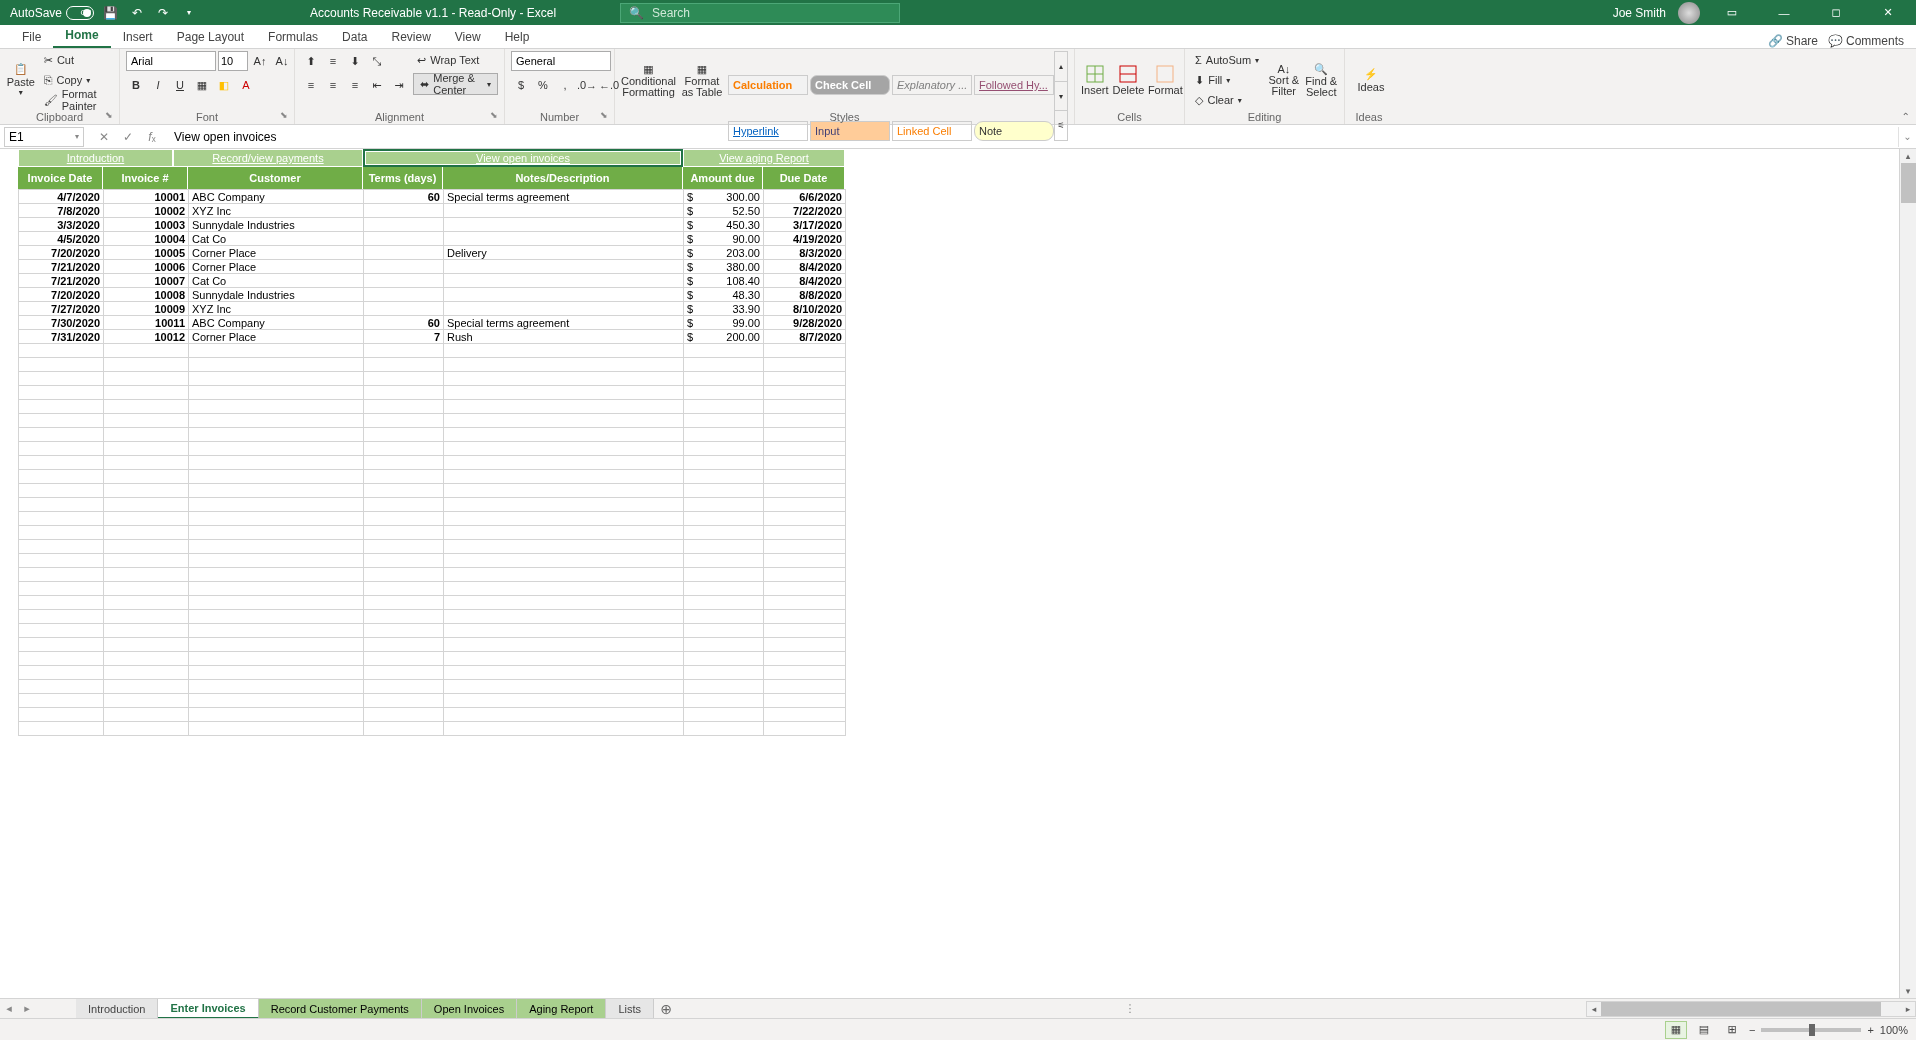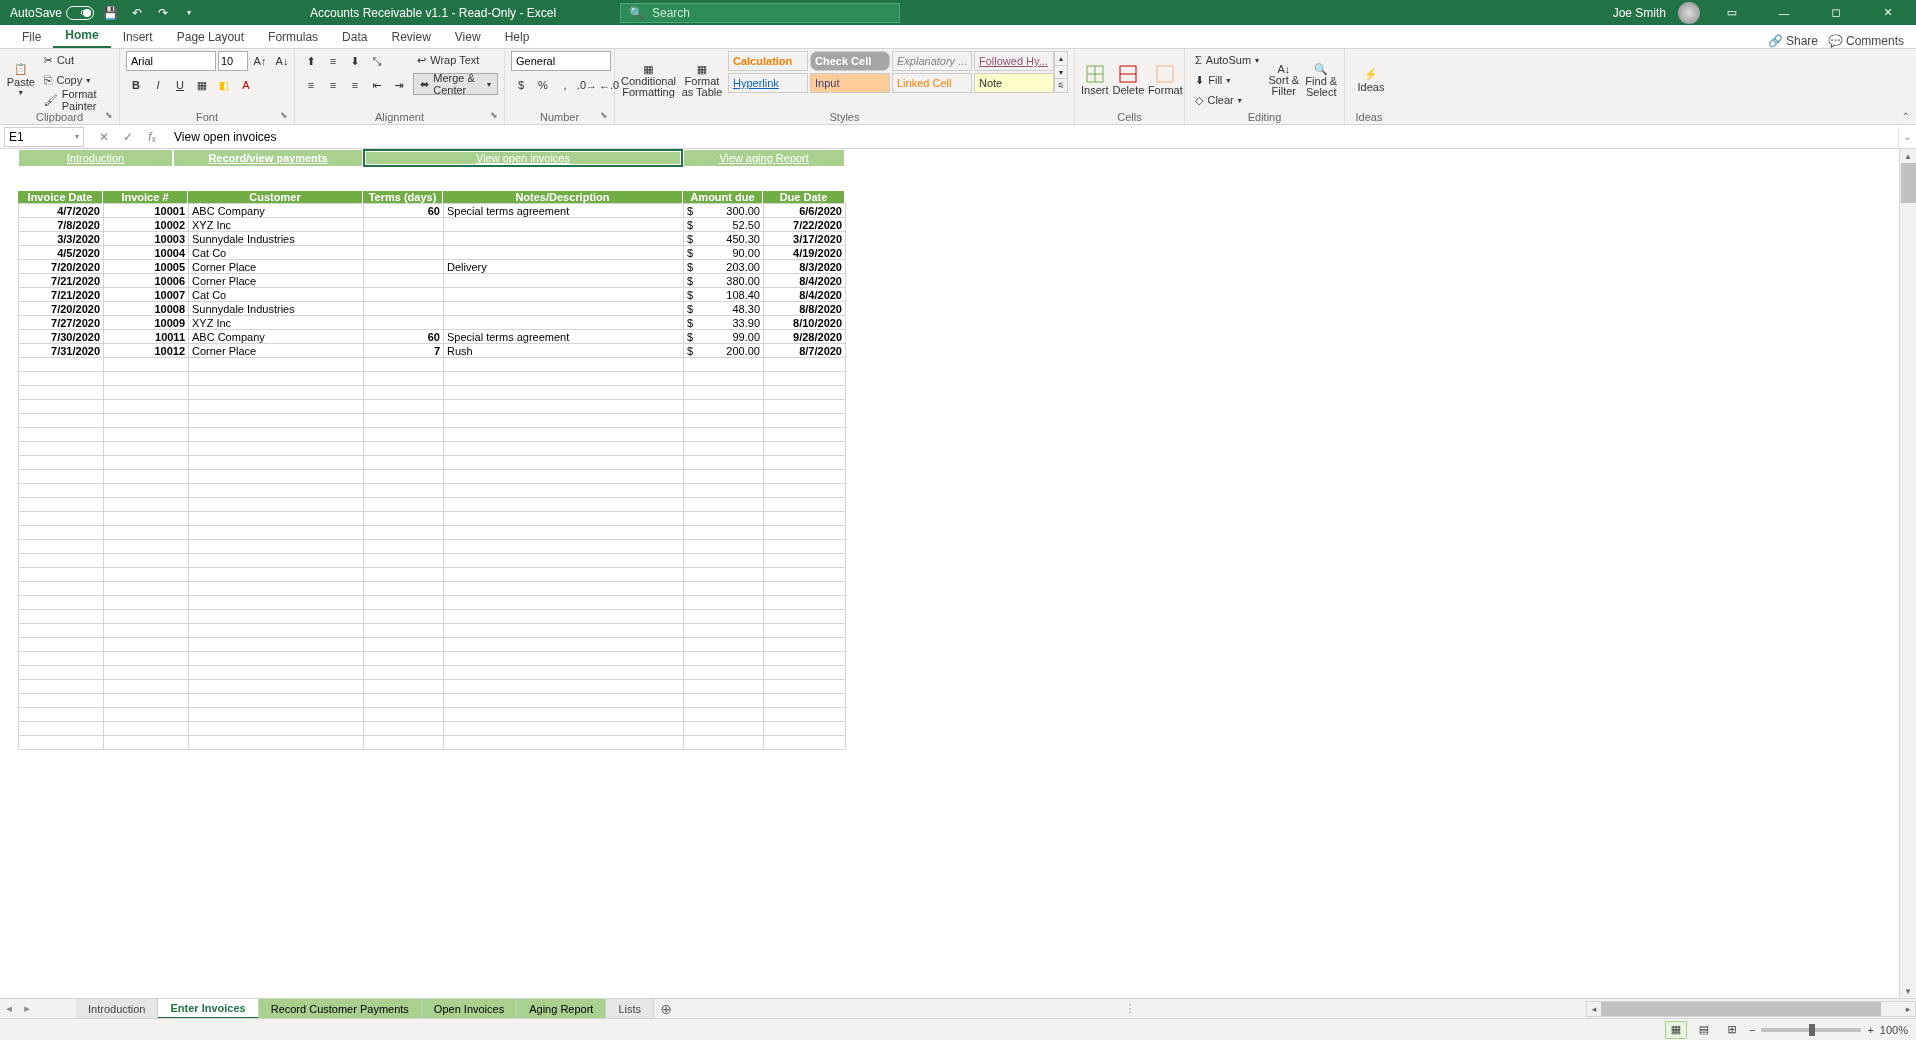--- a/index.html
+++ b/index.html
@@ -34,30 +34,30 @@
     .small-row { display: flex; flex-direction: column; gap: 2px; }
     .small-btn { display: flex; align-items: center; gap: 4px; height: 18px; padding: 0 4px; cursor: pointer; }
     .font-select { width: 90px; height: 20px; border: 1px solid #ababab; background: #fff; font-size: 11px; padding: 0 4px; }
     .size-select { width: 30px; height: 20px; border: 1px solid #ababab; background: #fff; font-size: 11px; padding: 0 2px; }
     .btn-row { display: flex; gap: 2px; }
     .sq-btn { width: 20px; height: 20px; display: flex; align-items: center; justify-content: center; border: 1px solid transparent; cursor: pointer; }
     .merge-btn { background: #e3e3e3; border: 1px solid #ababab; padding: 2px 6px; display: flex; align-items: center; gap: 4px; cursor: pointer; height:22px; }
     .num-fmt { width: 100px; height: 20px; border: 1px solid #ababab; background: #fff; font-size: 11px; padding: 0 4px; }
     
     .style-gallery { display: flex; flex-direction:column; gap:2px; }
-    .style-row { display: flex; gap: 2px; }
+    .style-row { display: flex; gap: 2px; margin-top: 24px; }
     .style-cell { width: 80px; height: 20px; border: 1px solid #ccc; font-size: 11px; display: flex; align-items: center; padding: 0 4px; cursor: pointer; overflow:hidden; white-space:nowrap; }
     .style-calc { background: #f2f2f2; color: #fa7d00; font-weight: bold; }
     .style-check { background: #a5a5a5; color: #fff; font-weight: bold; border-radius: 7px; }
     .style-expl { color: #7f7f7f; font-style: italic; }
     .style-follow { color: #954f72; text-decoration: underline; text-align: right; }
     .style-hyper { color: #0563c1; text-decoration: underline; }
     .style-input { background: #ffcc99; color: #3f3f76; }
     .style-linked { color: #fa7d00; }
-    .style-note { background: #ffffcc; }
+    .style-note { background: #ffffcc; border-radius: 9px; }
     .style-scroll { width:14px; display:flex; flex-direction:column; border:1px solid #ccc; }
     .style-scroll-btn { flex:1; display:flex; align-items:center; justify-content:center; font-size:8px; cursor:pointer; border-bottom:1px solid #ccc;}
 
     .collapse-ribbon { position: absolute; right: 6px; bottom: 2px; font-size: 10px; color: #666; cursor: pointer; }
     .dialog-launcher { position:absolute; right:2px; bottom:2px; width:12px; height:12px; font-size:9px; color:#888; cursor:pointer;}
 
     
     .formulabar-row { height: 24px; border-bottom: 1px solid #d4d4d4; display: flex; align-items: center; font-size: 12px; }
     .name-box { width: 80px; height: 20px; border: 1px solid #ccc; margin: 0 4px; padding: 0 4px; display: flex; align-items: center; justify-content: space-between; background:#fff; }
     .fb-btns { display: flex; gap: 0; margin: 0 4px; }
@@ -66,21 +66,21 @@
     .fb-expand { width:18px; color:#888; font-size:10px; text-align:center; cursor:pointer; border-left:1px solid #e1e1e1; height:20px; line-height:20px;}
 
     
     .sheet-area { position: absolute; top: 149px; left: 0; right: 0; bottom: 42px; display: flex; }
     .grid-wrap { flex: 1; overflow: hidden; position: relative; }
     
     .nav-links-row { display: flex; height: 18px; }
     .nav-link-cell { background: #a9d08e; border: 1px solid #fff; display: flex; align-items: center; justify-content: center; font-size: 11px; color: #fff; text-decoration: underline; cursor: pointer; }
     .nav-link-cell.selected { border: 2px solid #217346; box-shadow: inset 0 0 0 1px #fff; }
     
-    .header-row { display: flex; height: 36px; align-items: flex-end; }
+    .header-row { display: flex; height: 22px; }
     .hdr-cell { background: #70ad47; color: #fff; font-weight: bold; font-size: 11px; display: flex; align-items: center; justify-content: center; border-right: 1px solid #fff; }
 
     table.data-grid { border-collapse: collapse; font-size: 11px; width: 827px; table-layout: fixed; }
     table.data-grid td { border: 1px solid #d4d4d4; height: 14px; padding: 0 3px; white-space: nowrap; overflow: hidden; }
     
     .vscroll { width: 17px; background: #f1f1f1; border-left: 1px solid #d4d4d4; position: relative; }
     .vscroll-thumb { position: absolute; top: 14px; width: 15px; left: 1px; height: 40px; background: #c1c1c1; }
     .vscroll-arrow { height: 14px; display: flex; align-items: center; justify-content: center; font-size: 9px; color: #666; cursor: pointer; }
 
     
@@ -374,21 +374,21 @@
   </div>
   <input class="formula-input" value="View open invoices" style="">
   <span class="fb-expand">⌄</span>
 </div>
 
 <div class="sheet-area">
   <div class="grid-wrap">
     <div style="width:827px; margin-left:18px;">
       <div class="nav-links-row" id="nav-links">
           <div class="nav-link-cell" style="width: 155px;">Introduction</div>
-          <div class="nav-link-cell" style="width: 190px; font-weight: bold;">Record/view payments</div>
+          <div class="nav-link-cell" style="width: 190px;">Record/view payments</div>
           <div class="nav-link-cell selected" style="width: 320px;">View open invoices</div>
           <div class="nav-link-cell" style="width: 162px;">View aging Report</div>
         </div>
       <div class="header-row" id="hdr-row">
           <div class="hdr-cell" style="width: 85px;">Invoice Date</div>
           <div class="hdr-cell" style="width: 85px;">Invoice #</div>
           <div class="hdr-cell" style="width: 175px;">Customer</div>
           <div class="hdr-cell" style="width: 80px;">Terms (days)</div>
           <div class="hdr-cell" style="width: 240px;">Notes/Description</div>
           <div class="hdr-cell" style="width: 80px;">Amount due</div>

